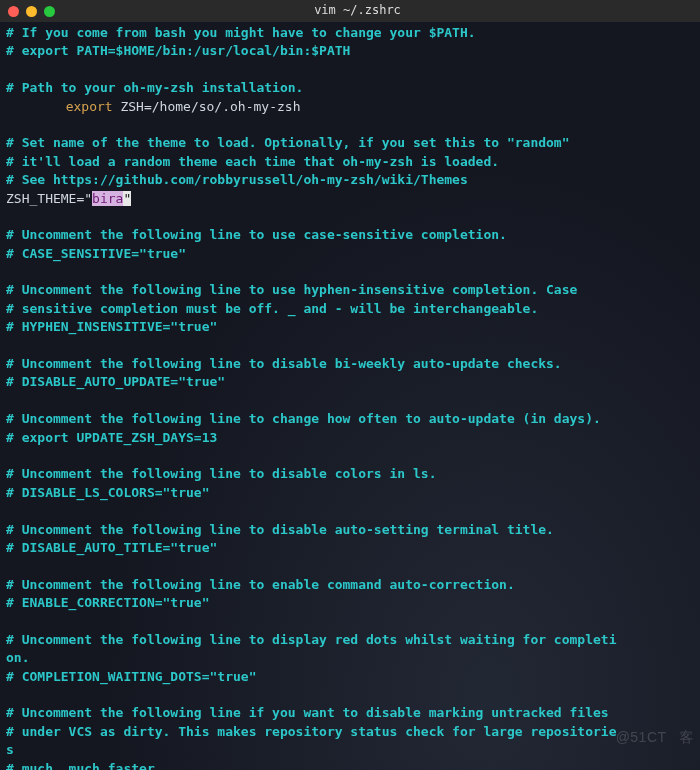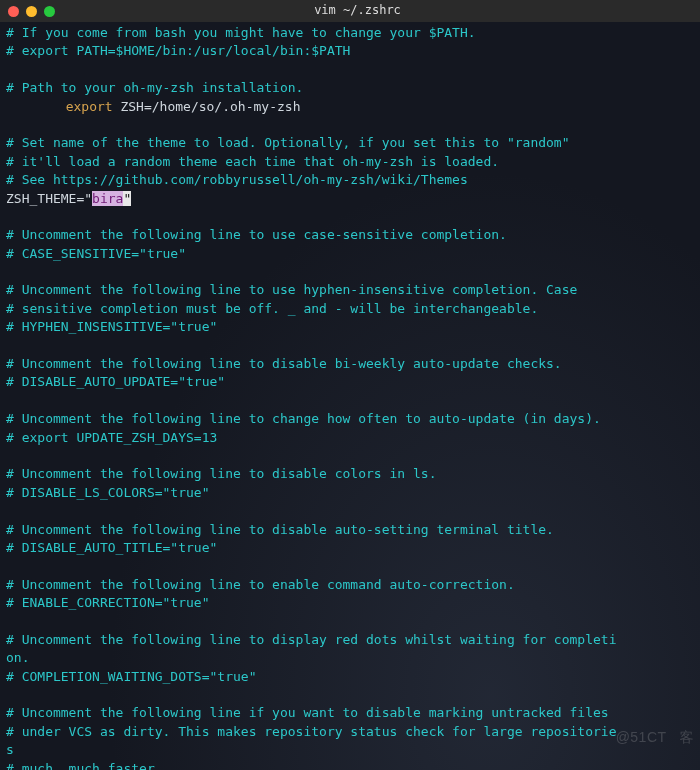--- a/index.html
+++ b/index.html
@@ -34,21 +34,21 @@
     padding: 2px 6px;
     color: #c8d0d8;
     white-space: pre;
     background:
       radial-gradient(ellipse at 70% 90%, rgba(60,70,90,0.35), transparent 55%),
       linear-gradient(#141720,#141720);
     height: calc(100% - 22px);
     position: relative;
   }
   .line { height: 18.4px; white-space: pre; overflow: hidden; }
-  .comment { color: #2cc7c9; }
+  .comment { color: #2cc7c9; font-weight: bold; }
   .key    { color: #d6a34e; margin-left: 44px; }
   .plain  { color: #cfd6dd; }
   .str    { color: #cfd6dd; }
   .hl-sel { background: #d6b2e0; color: #701a75; }
   .hl-cur { background: #e8e8e8; color: #111; }
   .status {
     position: absolute; bottom: 4px; left: 6px; right: 6px;
     display: flex; justify-content: space-between;
     color: #e8e8e8; font-weight: bold;
   }

